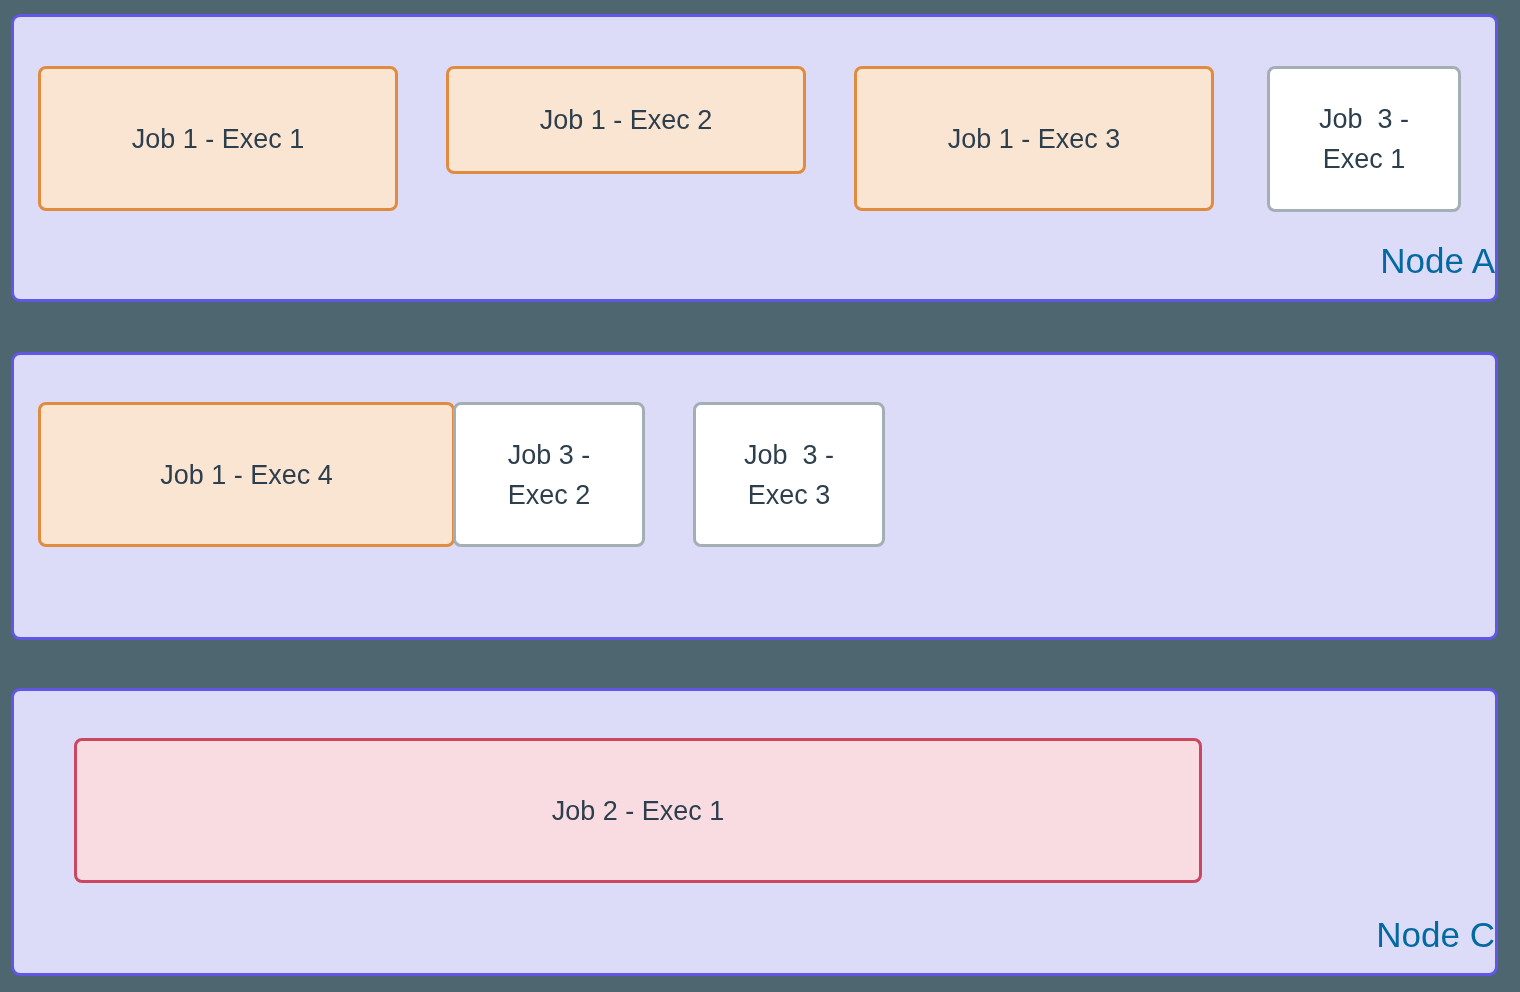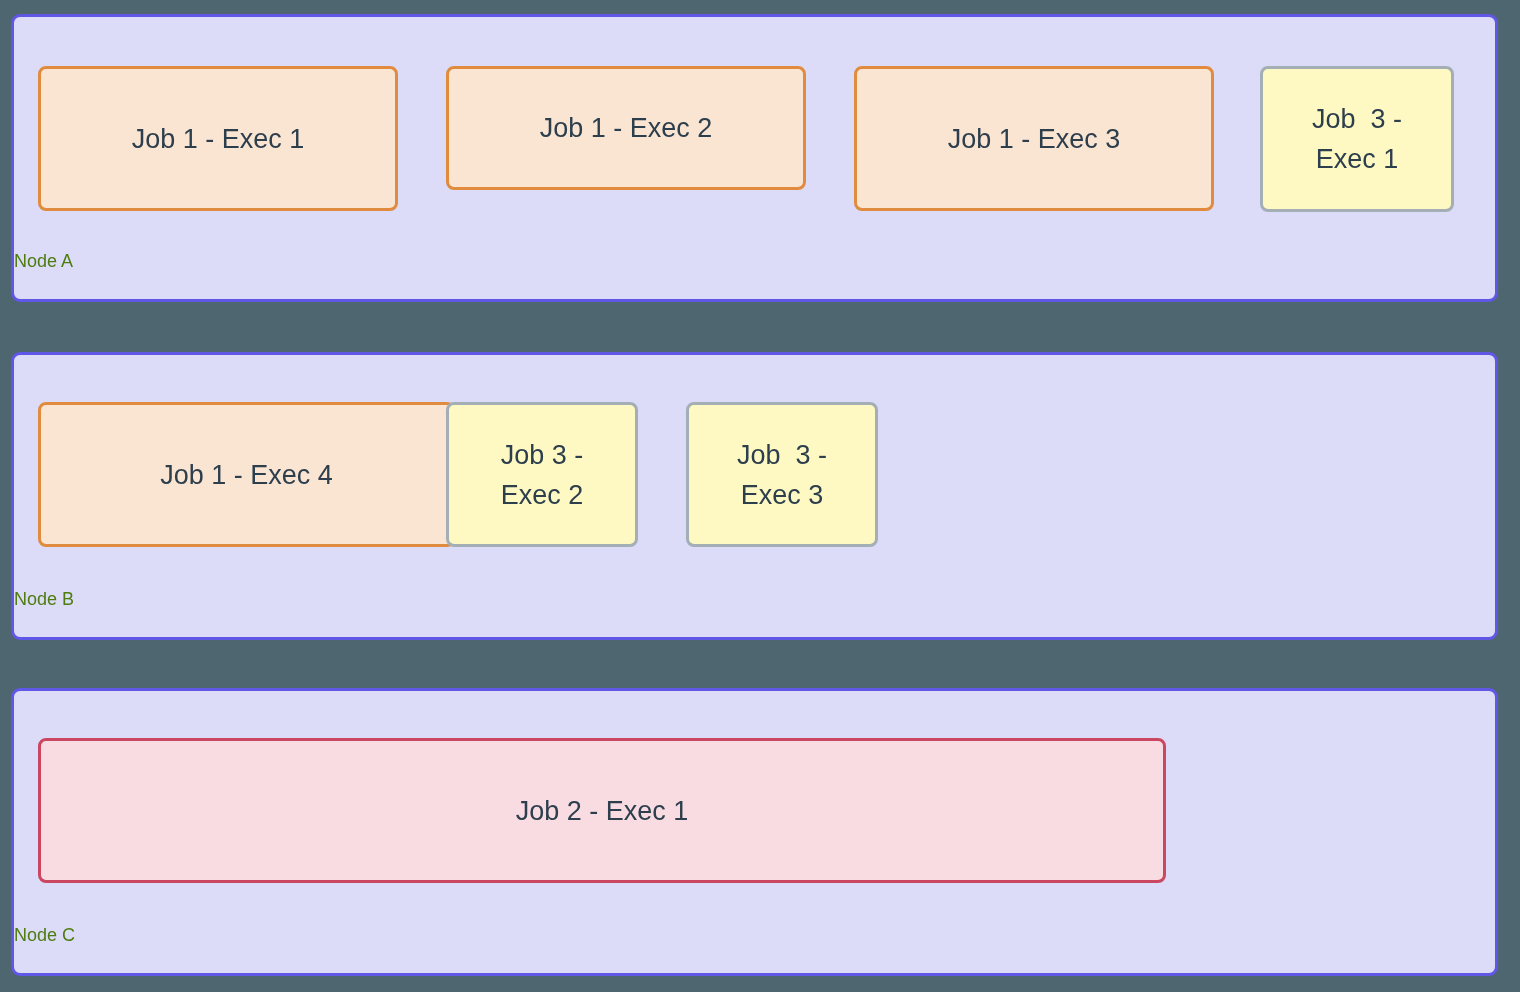--- a/index.html
+++ b/index.html
@@ -24,53 +24,53 @@
     border-radius: 9px;
   }
   .node-a { top: 14px; }
   .node-b { top: 352px; }
   .node-c { top: 688px; }
   .node-label {
     position: absolute;
     left: 0;
     top: 228px;
     width: 100%;
-    text-align: left;
-    font-size: 18px;
+    text-align: right;
+    font-size: 35px;
     line-height: 32px;
-    color: #4d7c0f;
+    color: #0369a1;
   }
   .exec {
     position: absolute;
     border-radius: 8px;
     display: flex;
     align-items: center;
     justify-content: center;
   }
   .exec-label {
     white-space: pre-wrap;
     text-align: center;
     font-size: 27px;
     line-height: 40px;
     color: #2d3e4d;
   }
   .job1 { background: #fae5d2; border: 3px solid #e08b3d; }
-  .job2 { background: #f8dce1; border: 3px solid #cb4661; }
-  .job3 { background: #fef9c3; border: 3px solid #a3aeb5; }
+  .job2 { background: #f8dce1; border: 3px solid #cb4661; margin-left: 36px; }
+  .job3 { background: #ffffff; border: 3px solid #a3aeb5; margin-left: 7px; }
 </style>
 </head>
 <body>
 
 <div class="canvas">
 
   <section class="node node-a">
     <div class="exec job1" style="left:24px; top:49px; width:360px; height:145px;">
       <span class="exec-label">Job 1 - Exec 1</span>
     </div>
-    <div class="exec job1" style="left:432px; top:49px; width:360px; height:124px;">
+    <div class="exec job1" style="left:432px; top:49px; width:360px; height:108px;">
       <span class="exec-label">Job 1 - Exec 2</span>
     </div>
     <div class="exec job1" style="left:840px; top:49px; width:360px; height:145px;align-items:center;">
       <span class="exec-label">Job 1 - Exec 3</span>
     </div>
     <div class="exec job3" style="left:1246px; top:49px; width:194px; height:146px;">
       <span class="exec-label">Job  3 -
 Exec 1</span>
     </div>
     <div class="node-label">Node A</div>
@@ -81,21 +81,20 @@
       <span class="exec-label">Job 1 - Exec 4</span>
     </div>
     <div class="exec job3" style="left:432px; top:47px; width:192px; height:145px;">
       <span class="exec-label">Job 3 -
 Exec 2</span>
     </div>
     <div class="exec job3" style="left:672px; top:47px; width:192px; height:145px;">
       <span class="exec-label">Job  3 -
 Exec 3</span>
     </div>
-    <div class="node-label">Node B</div>
   </section>
 
   <section class="node node-c">
     <div class="exec job2" style="left:24px; top:47px; width:1128px; height:145px;">
       <span class="exec-label">Job 2 - Exec 1</span>
     </div>
     <div class="node-label">Node C</div>
   </section>
 
 </div>

